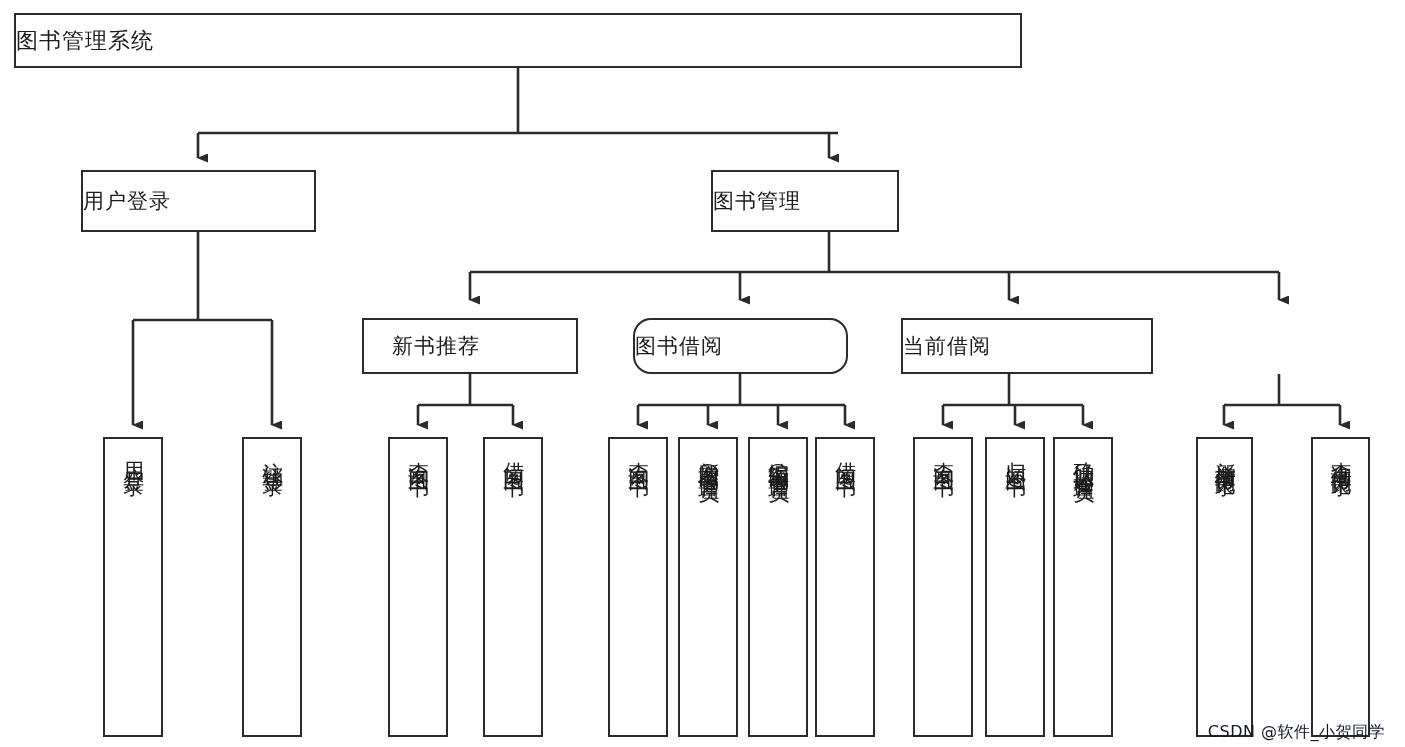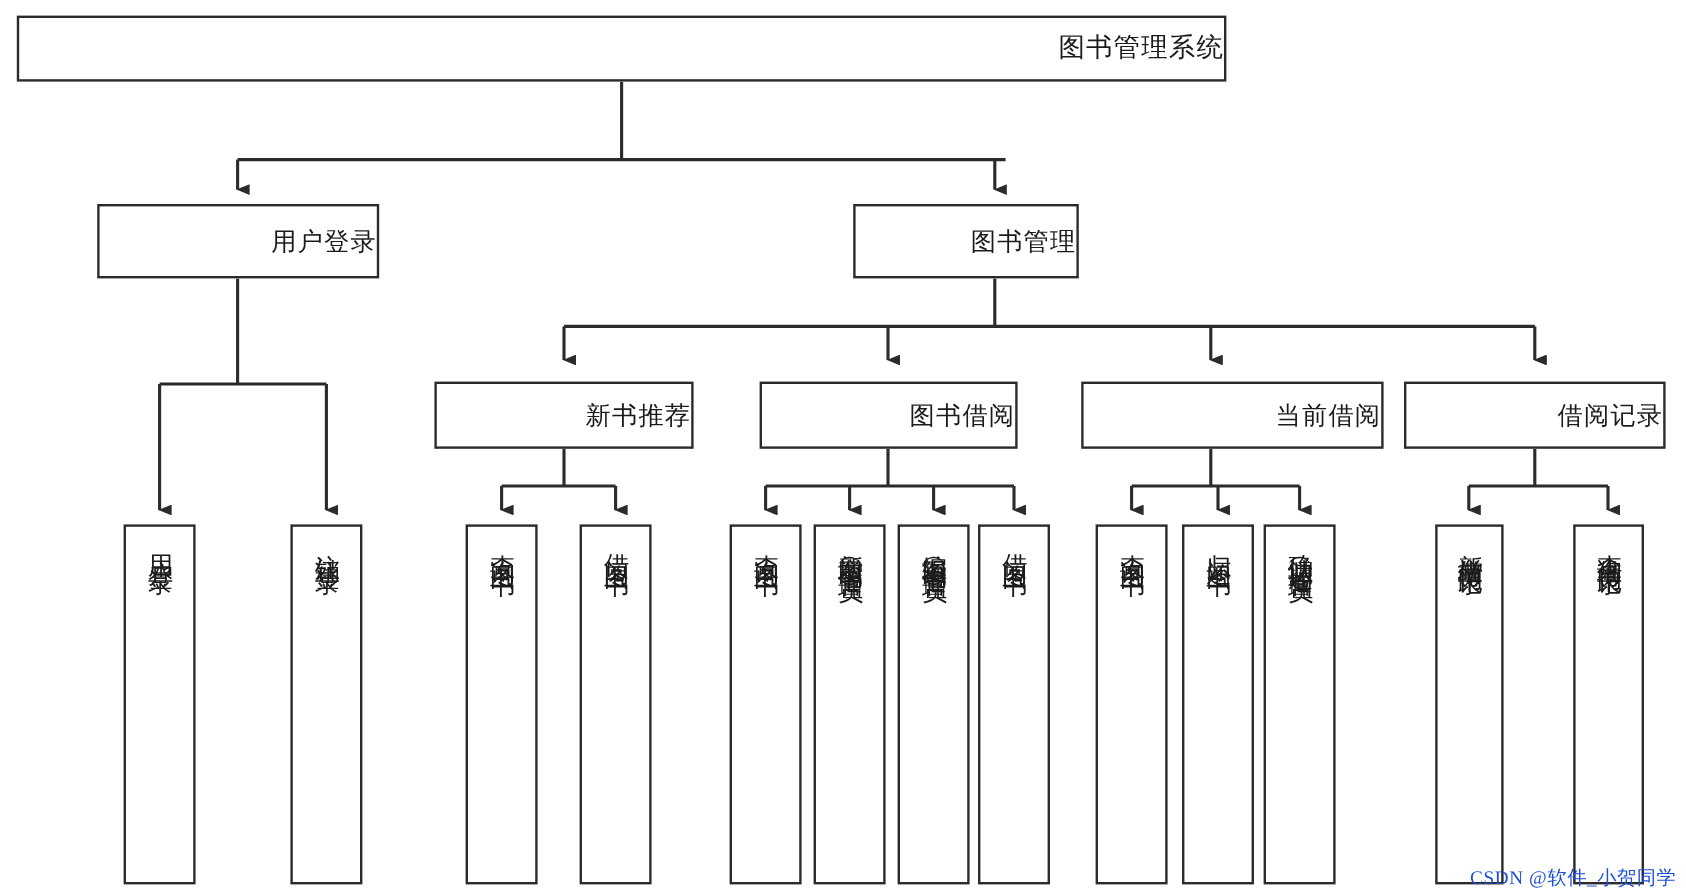--- a/index.html
+++ b/index.html
@@ -26,21 +26,21 @@
     height: 747px;
     pointer-events: none;
   }
   .node {
     position: absolute;
     box-sizing: border-box;
     background: #ffffff;
     border: 2px solid #2b2b2b;
     display: flex;
     align-items: center;
-    justify-content: flex-end;
+    justify-content: flex-start;
     color: #1b1b1b;
     z-index: 2;
   }
   .node-label {
     display: block;
     text-align: center;
     line-height: 1.05;
   }
   
   .node.horiz .node-label {
@@ -64,28 +64,27 @@
     line-height: 1.12;
     letter-spacing: 5px;
     white-space: nowrap;
     height: auto;
   }
   .node.leaf.tall-text .node-label {
     letter-spacing: 3px;
   }
   #watermark {
     position: absolute;
-    right: 8px;
+    right: 20px;
     bottom: 4px;
     font-size: 16px;
-    color: #1d4ed8;
+    color: #0f172a;
     z-index: 5;
     white-space: nowrap;
     letter-spacing: 0.5px;
-    font-family: Liberation Serif, serif;
   }
 </style>
 </head>
 <body>
 
 <div id="diagram-root">
 
   <svg id="connector-layer" viewBox="0 0 1405 747" width="1405" height="747" xmlns="http://www.w3.org/2000/svg">
     <defs>
       <marker id="arrowhead" markerWidth="9" markerHeight="11" refX="4.5" refY="10" orient="auto" markerUnits="userSpaceOnUse">
@@ -152,32 +151,29 @@
     <span class="node-label">图书管理系统</span>
   </div>
 
   <div class="node horiz" style="left:81px; top:170px; width:235px; height:62px;">
     <span class="node-label">用户登录</span>
   </div>
   <div class="node horiz" style="left:711px; top:170px; width:188px; height:62px;">
     <span class="node-label">图书管理</span>
   </div>
 
-  <div class="node horiz" style="left:362px; top:318px; width:216px; height:56px;">
+  <div class="node horiz" style="left:362px; top:318px; width:216px; height:56px;padding-left:28px;">
     <span class="node-label">新书推荐</span>
   </div>
-  <div class="node horiz" style="left:633px; top:318px; width:215px; height:56px;">
+  <div class="node horiz" style="left:633px; top:318px; width:215px; height:56px;border-radius:18px;">
     <span class="node-label">图书借阅</span>
   </div>
   <div class="node horiz" style="left:901px; top:318px; width:252px; height:56px;">
     <span class="node-label">当前借阅</span>
   </div>
-  <div class="node horiz" style="left:1170px; top:318px; width:218px; height:56px;">
-    <span class="node-label">借阅记录</span>
-  </div>
 
   <div class="node leaf" style="left:103px; top:437px; width:60px; height:300px;">
     <span class="node-label">用户登录</span>
   </div>
   <div class="node leaf" style="left:242px; top:437px; width:60px; height:300px;">
     <span class="node-label">注销登录</span>
   </div>
 
   <div class="node leaf" style="left:388px; top:437px; width:60px; height:300px;">
     <span class="node-label">查询图书</span>

